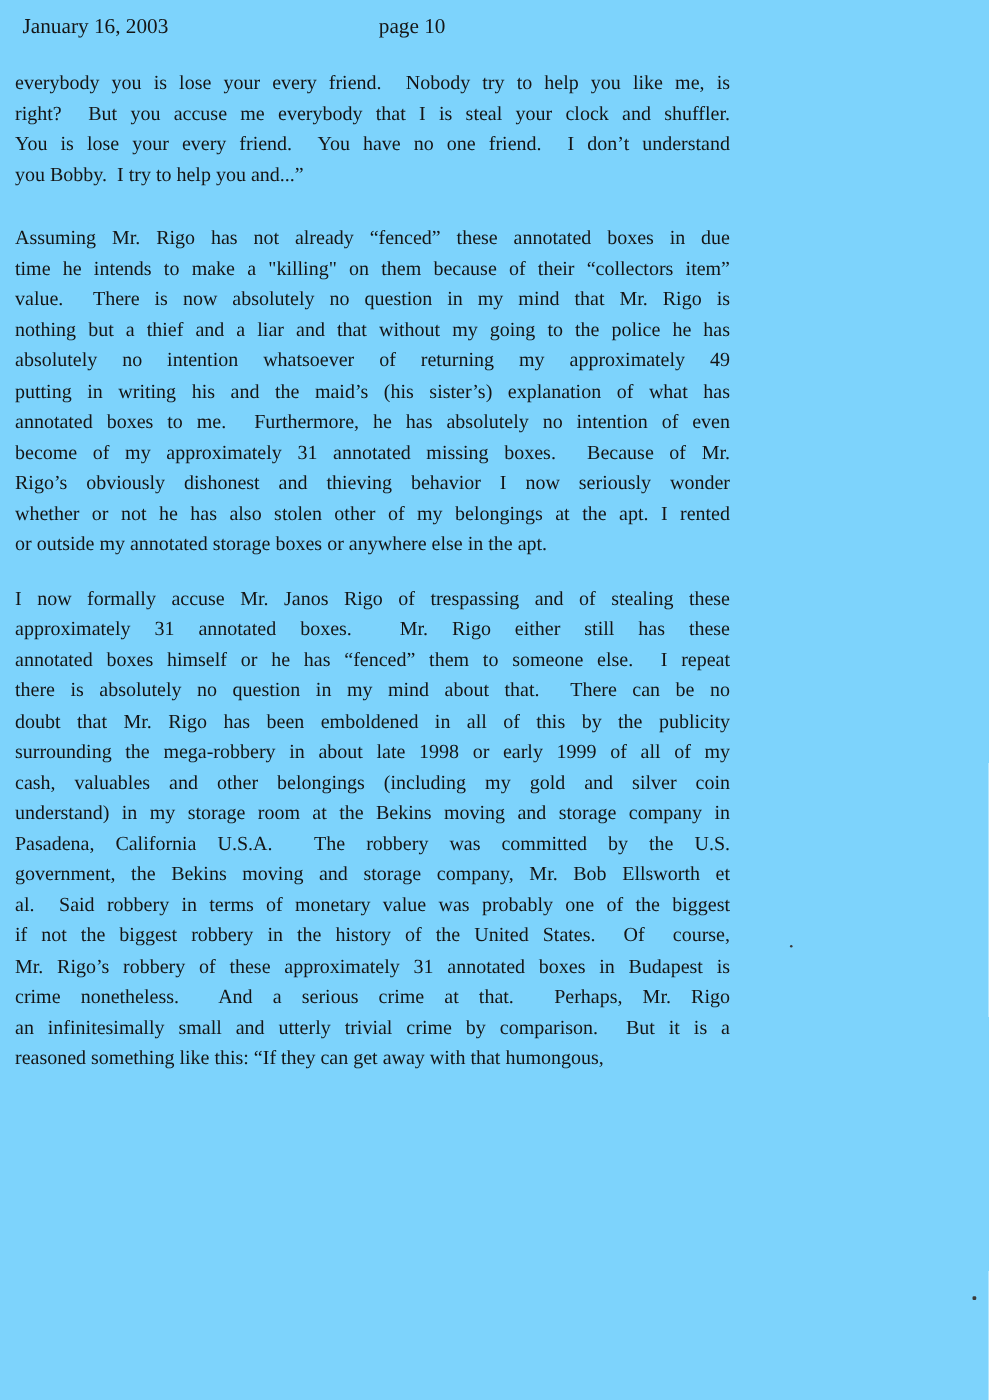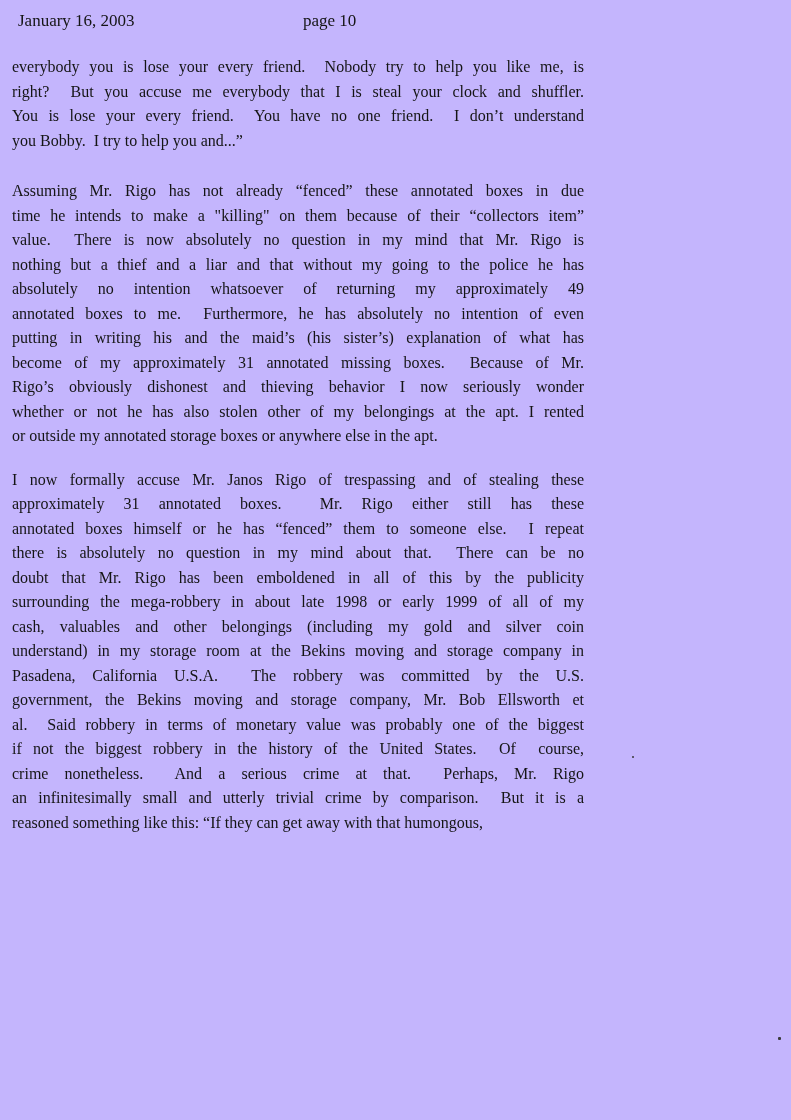--- a/index.html
+++ b/index.html
@@ -4,21 +4,21 @@
 <style>
   html, body {
     margin: 0;
     padding: 0;
     background: #ffffff;
   }
   .page {
     position: relative;
     width: 791px;
     height: 1120px;
-    background: #c4b5fd;
+    background: #7dd3fc;
     overflow: hidden;
     font-family: "Liberation Serif", "DejaVu Serif", serif;
     color: #151515;
   }
   .header {
     position: absolute;
     top: 9px;
     left: 0;
     width: 791px;
     height: 24px;
@@ -77,40 +77,41 @@
         <div class="line">right?&nbsp; But you accuse me everybody that I is steal your clock and shuffler.</div>
         <div class="line">You is lose your every friend.&nbsp; You have no one friend.&nbsp; I don’t understand</div>
         <div class="line last">you Bobby.&nbsp; I try to help you and...”</div>
       </div>
       <div class="paragraph">
         <div class="line">Assuming Mr. Rigo has not already “fenced” these annotated boxes in due</div>
         <div class="line">time he intends to make a "killing" on them because of their “collectors item”</div>
         <div class="line">value.&nbsp; There is now absolutely no question in my mind that Mr. Rigo is</div>
         <div class="line">nothing but a thief and a liar and that without my going to the police he has</div>
         <div class="line">absolutely no intention whatsoever of returning my approximately 49</div>
+        <div class="line">putting in writing his and the maid’s (his sister’s) explanation of what has</div>
         <div class="line">annotated boxes to me.&nbsp; Furthermore, he has absolutely no intention of even</div>
-        <div class="line">putting in writing his and the maid’s (his sister’s) explanation of what has</div>
         <div class="line">become of my approximately 31 annotated missing boxes.&nbsp; Because of Mr.</div>
         <div class="line">Rigo’s obviously dishonest and thieving behavior I now seriously wonder</div>
         <div class="line">whether or not he has also stolen other of my belongings at the apt. I rented</div>
         <div class="line last">or outside my annotated storage boxes or anywhere else in the apt.</div>
       </div>
       <div class="paragraph">
         <div class="line">I now formally accuse Mr. Janos Rigo of trespassing and of stealing these</div>
         <div class="line">approximately 31 annotated boxes.&nbsp; Mr. Rigo either still has these</div>
         <div class="line">annotated boxes himself or he has “fenced” them to someone else.&nbsp; I repeat</div>
         <div class="line">there is absolutely no question in my mind about that.&nbsp; There can be no</div>
         <div class="line">doubt that Mr. Rigo has been emboldened in all of this by the publicity</div>
         <div class="line">surrounding the mega-robbery in about late 1998 or early 1999 of all of my</div>
         <div class="line">cash, valuables and other belongings (including my gold and silver coin</div>
         <div class="line">understand) in my storage room at the Bekins moving and storage company in</div>
         <div class="line">Pasadena, California U.S.A.&nbsp; The robbery was committed by the U.S.</div>
         <div class="line">government, the Bekins moving and storage company, Mr. Bob Ellsworth et</div>
         <div class="line">al.&nbsp; Said robbery in terms of monetary value was probably one of the biggest</div>
         <div class="line">if not the biggest robbery in the history of the United States.&nbsp; Of&nbsp; course,</div>
+        <div class="line">Mr. Rigo’s robbery of these approximately 31 annotated boxes in Budapest is</div>
         <div class="line">crime nonetheless.&nbsp; And a serious crime at that.&nbsp; Perhaps, Mr. Rigo</div>
         <div class="line">an infinitesimally small and utterly trivial crime by comparison.&nbsp; But it is a</div>
         <div class="line last">reasoned something like this: “If they can get away with that humongous,</div>
       </div>
     </div>
 
   <div class="speck speck-1"></div>
   <div class="speck speck-2"></div>
 </div>
 

